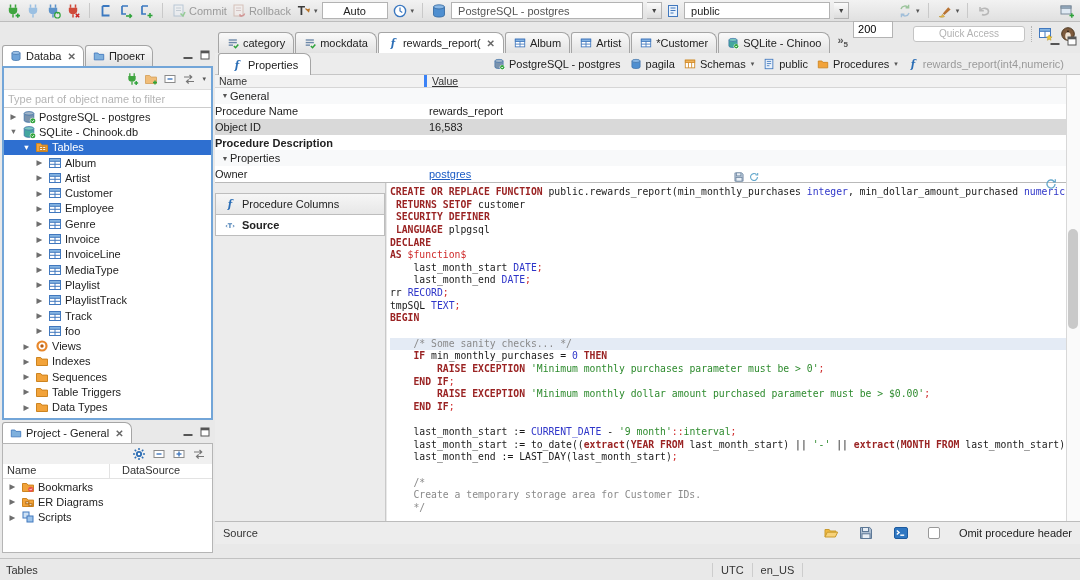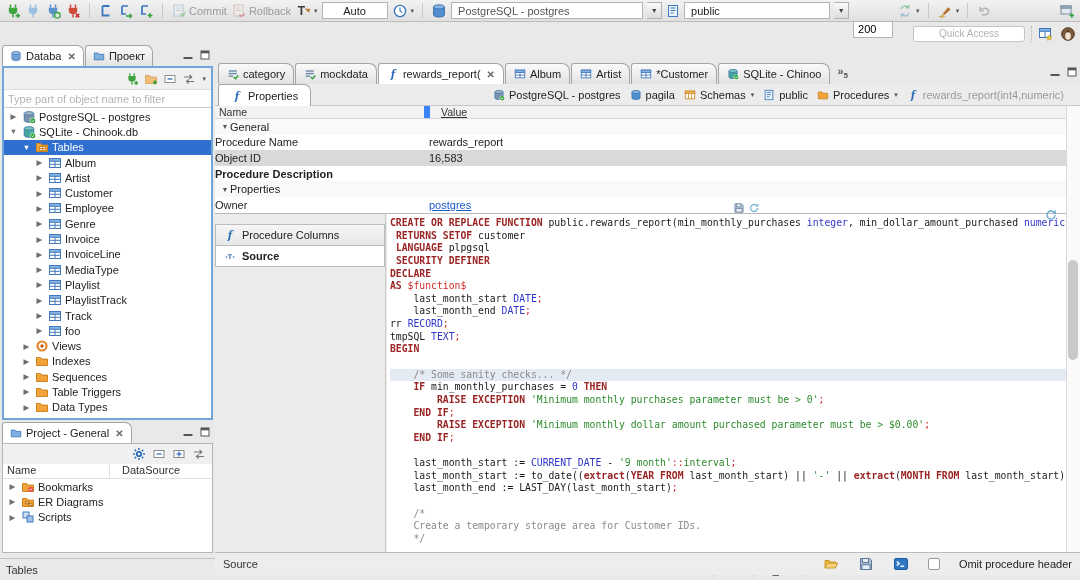--- a/index.html
+++ b/index.html
@@ -69,42 +69,42 @@
   #proj-header .hc2{flex:1;border-left:1px solid #e3e3e3;padding-left:12px;}
 
   
   #statusbar{position:absolute;left:0;top:558px;width:1080px;height:22px;background:#e9e9e9;
     border-top:1px solid #c2c2c2;display:flex;align-items:center;color:#333;}
   #status-left{margin-left:6px;}
   #status-center{position:absolute;left:712px;display:flex;align-items:center;gap:8px;}
   .ssep{width:1px;height:14px;background:#cdcdcd;}
 
   
-  #editor{position:absolute;left:215px;top:62px;width:865px;height:513px;}
+  #editor{position:absolute;left:215px;top:31px;width:865px;height:513px;}
   #etabs{height:22px;display:flex;align-items:flex-end;padding-left:3px;position:relative;}
   .etab{height:21px;display:flex;align-items:center;gap:4px;padding:0 8px;
     border:1px solid #a5a5a5;border-bottom:none;border-radius:3px 8px 0 0;
     background:linear-gradient(#fafafa,#e2e2e2);margin-right:1px;white-space:nowrap;}
   .etab.active{background:#fff;}
   .more-tabs{margin-left:6px;color:#555;font-weight:bold;align-self:center;}
   .more-tabs sub{font-size:8px;}
   #pstrip{position:absolute;left:0;top:22px;right:0;height:22px;background:#ececec;
     border-bottom:1px solid #c6c6c6;}
   #prop-tab{position:absolute;left:3px;top:0;height:22px;background:#fff;
     border:1px solid #a5a5a5;border-bottom:none;border-radius:3px 7px 0 0;
     display:flex;align-items:center;gap:5px;padding:0 12px;}
   #breadcrumb{position:absolute;right:16px;top:0;height:22px;display:flex;align-items:center;gap:9px;}
   .bc{display:flex;align-items:center;gap:4px;white-space:nowrap;}
   .bc .muted{color:#9a9a9a;}
   
   #pgrid{position:absolute;left:0;top:44px;right:14px;height:107px;background:#fff;overflow:hidden;}
   #pgrid-header{height:13px;display:flex;background:#f2f2f2;border-bottom:1px solid #d6d6d6;
     color:#333;font-size:10.5px;}
   #pgrid-header .hc1{width:209px;padding-left:4px;}
-  #pgrid-header .hc2{flex:1;border-left:6px solid #3b82f6;padding-left:11px;text-decoration:underline;}
+  #pgrid-header .hc2{flex:1;border-left:3px solid #3b82f6;padding-left:5px;text-decoration:underline;}
   .prow{height:15.6px;display:flex;align-items:center;}
   .prow:nth-child(odd){background:#f8f9fa;}
   .prow.sel{background:#d9d9d9;}
   .pname{width:209px;display:flex;align-items:center;flex:none;}
   .pvalue{flex:1;padding-left:5px;}
   .pvalue a{color:#1a5bc4;text-decoration:underline;}
   .garr{width:10px;font-size:7px;color:#555;text-align:center;margin-left:5px;}
   .pindent{}
   #pgutter{position:absolute;right:0;top:44px;width:14px;bottom:23px;background:#fafafa;
     border-left:1px solid #d8d8d8;}
@@ -964,22 +964,22 @@
             </svg>
           </span>
           <span>Source</span>
         </div>
       </div>
   </div>
 
   <div id="code">
       <div class="cl"><span class="ck">CREATE OR REPLACE FUNCTION</span><span class="cp"> public.rewards_report(min_monthly_purchases </span><span class="ct">integer</span><span class="cp">, min_dollar_amount_purchased </span><span class="ct">numeric</span><span class="cp">)</span></div>
       <div class="cl"><span class="cp"> </span><span class="ck">RETURNS SETOF</span><span class="cp"> customer</span></div>
+      <div class="cl"><span class="cp"> </span><span class="ck">SECURITY DEFINER</span></div>
       <div class="cl"><span class="cp"> </span><span class="ck">LANGUAGE</span><span class="cp"> plpgsql</span></div>
-      <div class="cl"><span class="cp"> </span><span class="ck">SECURITY DEFINER</span></div>
       <div class="cl"><span class="ck">DECLARE</span></div>
       <div class="cl"><span class="ck">AS</span><span class="cr"> $function$</span></div>
       <div class="cl"><span class="cp">    last_month_start </span><span class="ct">DATE</span><span class="cr">;</span></div>
       <div class="cl"><span class="cp">    last_month_end </span><span class="ct">DATE</span><span class="cr">;</span></div>
       <div class="cl"><span class="cp">rr </span><span class="ct">RECORD</span><span class="cr">;</span></div>
       <div class="cl"><span class="cp">tmpSQL </span><span class="ct">TEXT</span><span class="cr">;</span></div>
       <div class="cl"><span class="ck">BEGIN</span></div>
       <div class="cl"></div>
       <div class="cl hl"><span class="cc">    /* Some sanity checks... */</span></div>
       <div class="cl"><span class="cp">    </span><span class="ck">IF</span><span class="cp"> min_monthly_purchases = </span><span class="cn">0</span><span class="cp"> </span><span class="ck">THEN</span></div>

